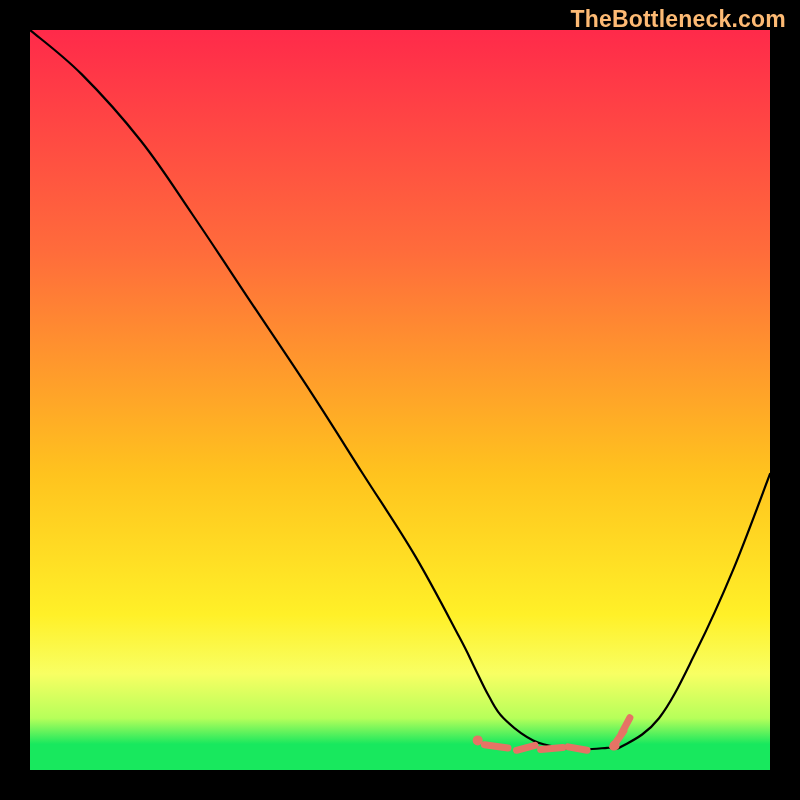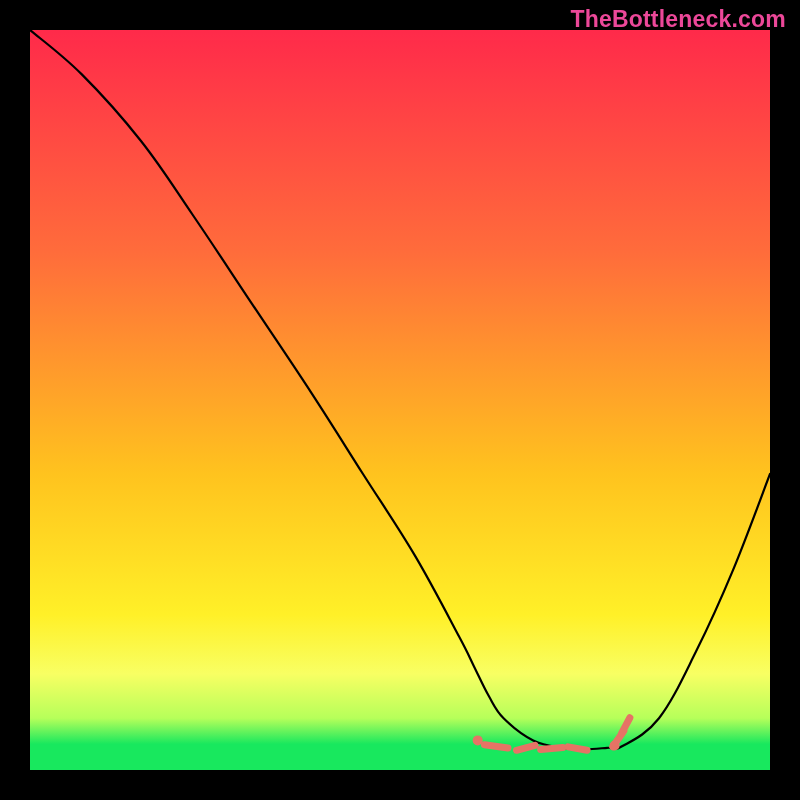--- a/index.html
+++ b/index.html
@@ -35,21 +35,21 @@
       var(--c6) 100%
     );
   }
   .watermark {
     position: absolute;
     top: 6px;
     right: 14px;
     font-family: Arial, Helvetica, sans-serif;
     font-size: 23px;
     font-weight: bold;
-    color: #ec4899;
+    color: #fdba74;
     letter-spacing: 0.2px;
   }
   svg.curve {
     position: absolute;
     left: 0;
     top: 0;
     width: 740px;
     height: 740px;
   }
 </style>

